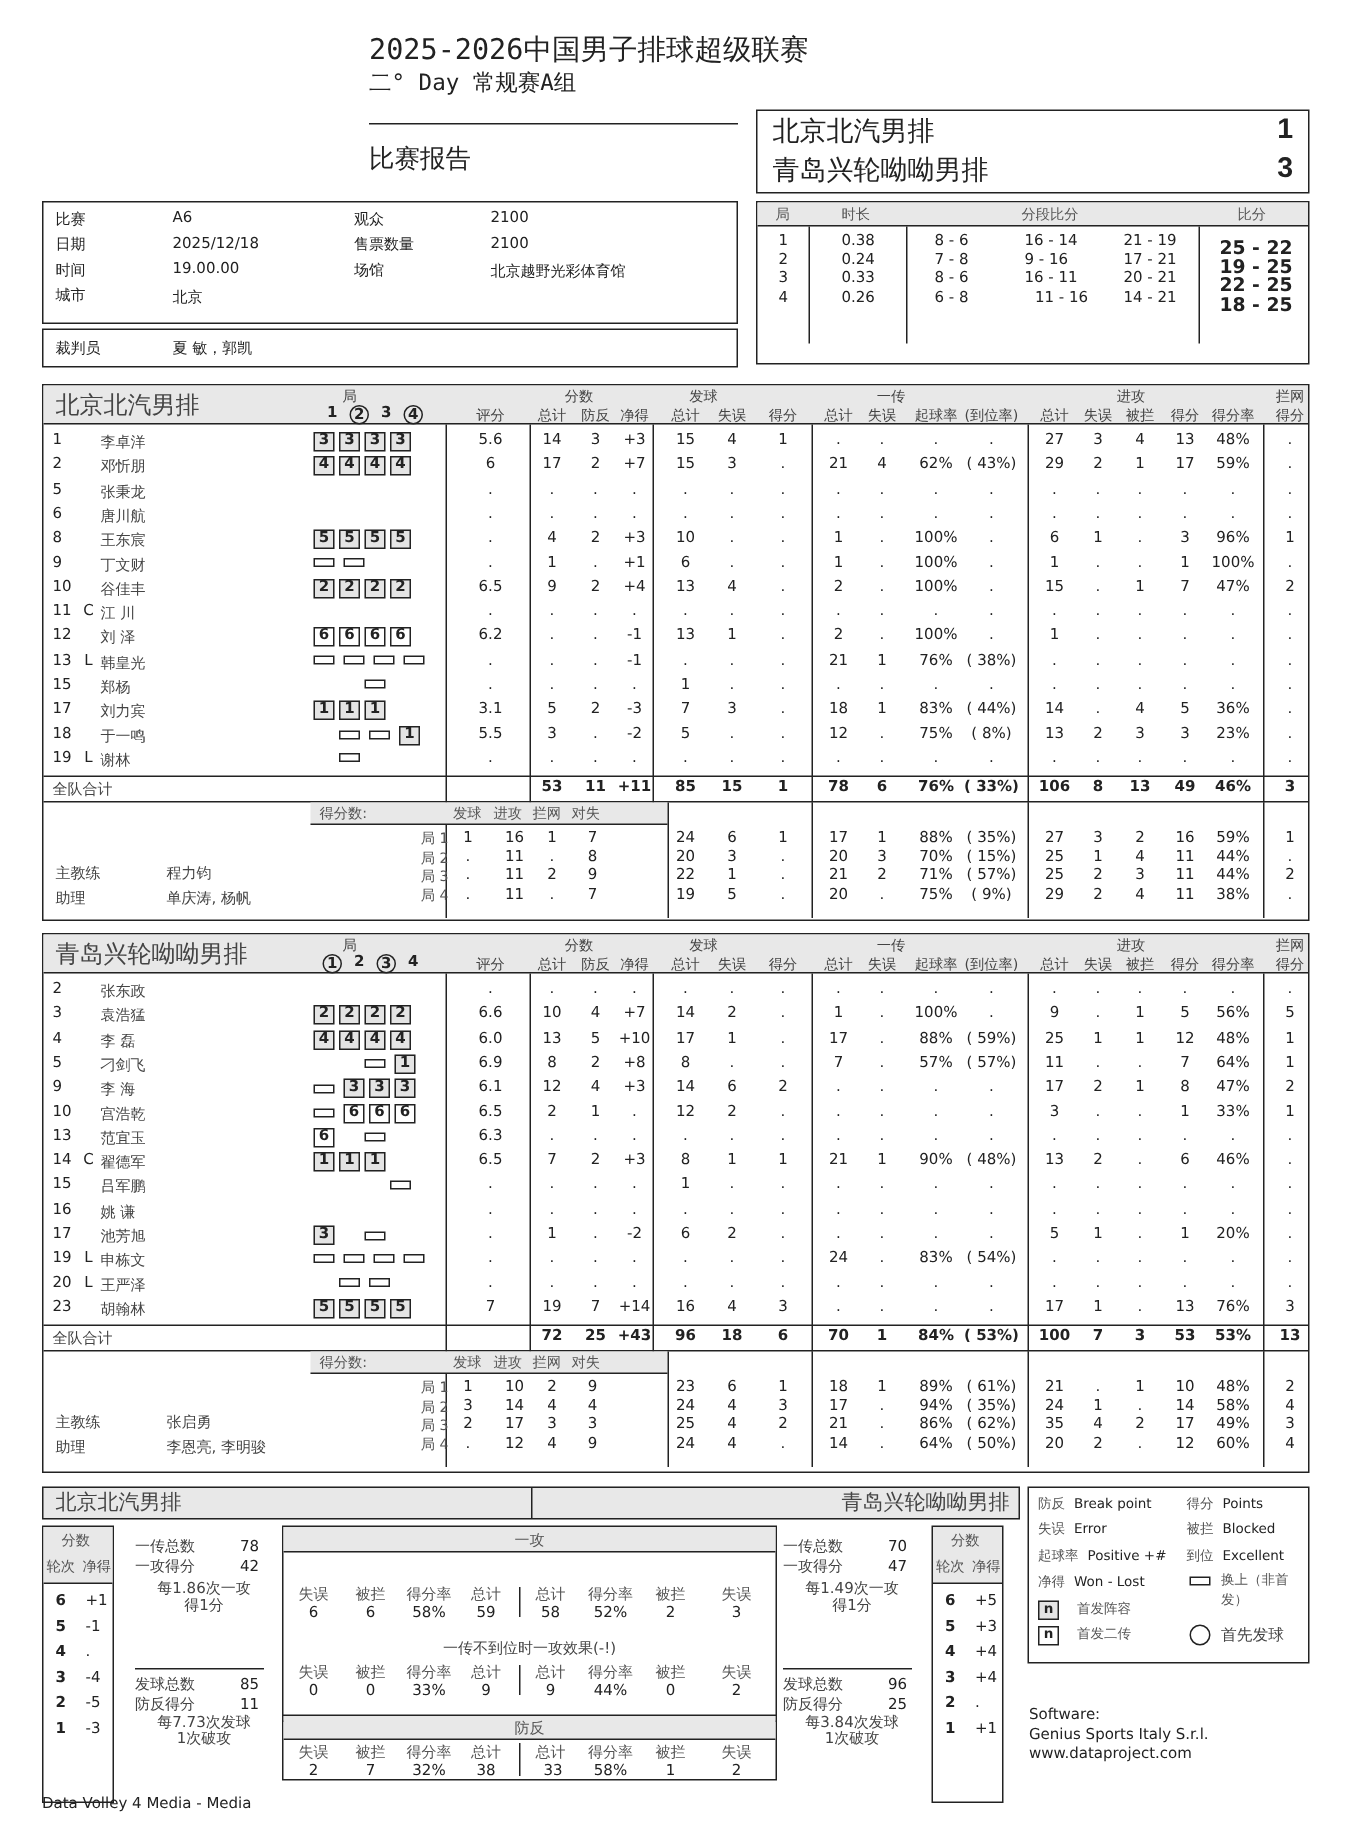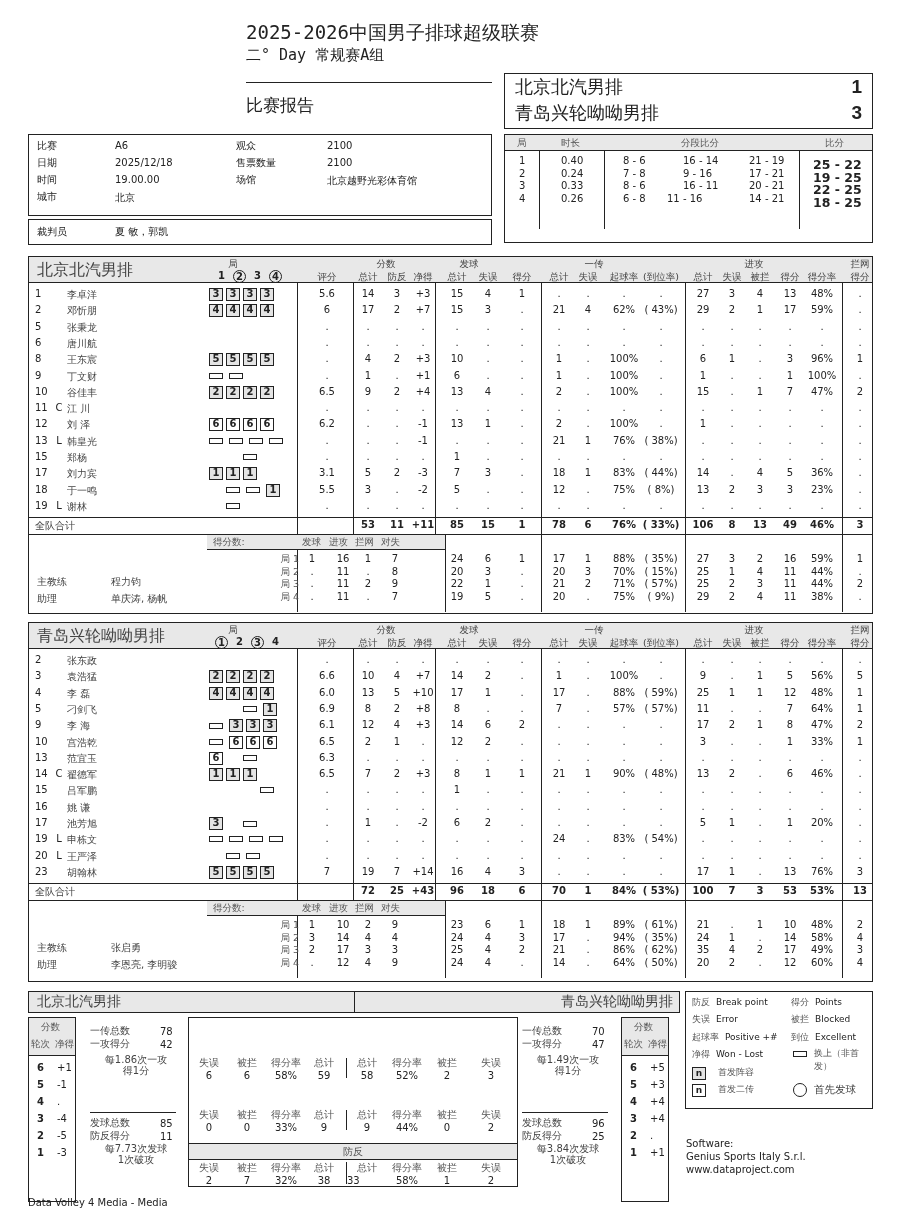--- a/index.html
+++ b/index.html
@@ -85,41 +85,41 @@
     <span class="abs small" style="left:12px;top:2px;color:#555">局</span>
     <span class="abs small" style="left:56px;top:2px;color:#555">时长</span>
     <span class="abs small" style="left:176px;top:2px;color:#555">分段比分</span>
     <span class="abs small" style="left:320px;top:2px;color:#555">比分</span>
   </div>
   <div class="sb-vl" style="left:34px"></div>
   <div class="sb-vl" style="left:99px"></div>
   <div class="sb-vl" style="left:294px"></div>
   <div id="set-rows">
       <span class="abs" style="left:14px;top:20px;font-size:10px">1</span>
-      <span class="abs" style="left:56px;top:20px;font-size:10px">0.40</span>
+      <span class="abs" style="left:56px;top:20px;font-size:10px">0.38</span>
       <span class="abs" style="left:118px;top:20px;font-size:10px">8 - 6</span>
       <span class="abs" style="left:178px;top:20px;font-size:10px">16 - 14</span>
       <span class="abs" style="left:244px;top:20px;font-size:10px">21 - 19</span>
       <span class="abs bold" style="left:308px;top:22px;font-size:12.5px;font-family:&quot;DejaVu Sans&quot;,sans-serif">25 - 22</span>
       <span class="abs" style="left:14px;top:32.5px;font-size:10px">2</span>
       <span class="abs" style="left:56px;top:32.5px;font-size:10px">0.24</span>
       <span class="abs" style="left:118px;top:32.5px;font-size:10px">7 - 8</span>
       <span class="abs" style="left:178px;top:32.5px;font-size:10px">9 - 16</span>
       <span class="abs" style="left:244px;top:32.5px;font-size:10px">17 - 21</span>
       <span class="abs bold" style="left:308px;top:34.5px;font-size:12.5px;font-family:&quot;DejaVu Sans&quot;,sans-serif">19 - 25</span>
       <span class="abs" style="left:14px;top:45px;font-size:10px">3</span>
       <span class="abs" style="left:56px;top:45px;font-size:10px">0.33</span>
       <span class="abs" style="left:118px;top:45px;font-size:10px">8 - 6</span>
       <span class="abs" style="left:178px;top:45px;font-size:10px">16 - 11</span>
       <span class="abs" style="left:244px;top:45px;font-size:10px">20 - 21</span>
       <span class="abs bold" style="left:308px;top:47px;font-size:12.5px;font-family:&quot;DejaVu Sans&quot;,sans-serif">22 - 25</span>
       <span class="abs" style="left:14px;top:57.5px;font-size:10px">4</span>
       <span class="abs" style="left:56px;top:57.5px;font-size:10px">0.26</span>
       <span class="abs" style="left:118px;top:57.5px;font-size:10px">6 - 8</span>
-      <span class="abs" style="left:162px;top:57.5px;font-size:10px">11 - 16</span>
+      <span class="abs" style="left:185px;top:57.5px;font-size:10px">11 - 16</span>
       <span class="abs" style="left:244px;top:57.5px;font-size:10px">14 - 21</span>
       <span class="abs bold" style="left:308px;top:59.5px;font-size:12.5px;font-family:&quot;DejaVu Sans&quot;,sans-serif">18 - 25</span>
     </div>
 </div>
 
 <div class="team" id="team-home" style="top:256px;height:358px">
     <div class="head">
       <span class="tname">北京北汽男排</span>
       <span class="hcell" style="left:179px;width:50px;top:1px">局</span>
       <span class="hcell" style="left:273px;width:50px;top:14px">评分</span>
@@ -1146,37 +1146,39 @@
 得1分</span>
       <div class="abs" style="left:0;top:88px;width:86px;border-top:1px solid #222"></div>
       <span class="abs" style="left:0;top:92px">发球总数</span>
       <span class="abs" style="left:70px;top:94px;color:#222">96</span>
       <span class="abs" style="left:0;top:105px">防反得分</span>
       <span class="abs" style="left:70px;top:107px;color:#222">25</span>
       <span class="abs" style="left:0;top:119px;width:92px;text-align:center;white-space:pre-line;line-height:11px">每3.84次发球
 1次破攻</span>
     </div>
     <div class="spbox" style="left:188px;top:1017px;width:330px;height:131px">
+      <div class="gray" style="position:absolute;left:0;top:0;width:100%;height:17px;border-bottom:1.5px solid #222;text-align:center;font-size:10px;color:#555;padding-top:2px">一攻</div>
       <span class="abs" style="left:0px;width:40px;text-align:center;top:38px;color:#555">失误</span>
       <span class="abs" style="left:0px;width:40px;text-align:center;top:52px">6</span>
       <span class="abs" style="left:38px;width:40px;text-align:center;top:38px;color:#555">被拦</span>
       <span class="abs" style="left:38px;width:40px;text-align:center;top:52px">6</span>
       <span class="abs" style="left:77px;width:40px;text-align:center;top:38px;color:#555">得分率</span>
       <span class="abs" style="left:77px;width:40px;text-align:center;top:52px">58%</span>
       <span class="abs" style="left:115px;width:40px;text-align:center;top:38px;color:#555">总计</span>
       <span class="abs" style="left:115px;width:40px;text-align:center;top:52px">59</span>
       <span class="abs" style="left:158px;width:40px;text-align:center;top:38px;color:#555">总计</span>
       <span class="abs" style="left:158px;width:40px;text-align:center;top:52px">58</span>
       <span class="abs" style="left:198px;width:40px;text-align:center;top:38px;color:#555">得分率</span>
       <span class="abs" style="left:198px;width:40px;text-align:center;top:52px">52%</span>
       <span class="abs" style="left:238px;width:40px;text-align:center;top:38px;color:#555">被拦</span>
       <span class="abs" style="left:238px;width:40px;text-align:center;top:52px">2</span>
       <span class="abs" style="left:282px;width:40px;text-align:center;top:38px;color:#555">失误</span>
       <span class="abs" style="left:282px;width:40px;text-align:center;top:52px">3</span>
       <div class="abs" style="left:157px;top:40px;height:20px;border-left:1px solid #222"></div>
+      <span class="abs" style="left:0;width:100%;text-align:center;top:74px;font-size:10px;color:#444">一传不到位时一攻效果(-!)</span>
       <span class="abs" style="left:0px;width:40px;text-align:center;top:90px;color:#555">失误</span>
       <span class="abs" style="left:0px;width:40px;text-align:center;top:104px">0</span>
       <span class="abs" style="left:38px;width:40px;text-align:center;top:90px;color:#555">被拦</span>
       <span class="abs" style="left:38px;width:40px;text-align:center;top:104px">0</span>
       <span class="abs" style="left:77px;width:40px;text-align:center;top:90px;color:#555">得分率</span>
       <span class="abs" style="left:77px;width:40px;text-align:center;top:104px">33%</span>
       <span class="abs" style="left:115px;width:40px;text-align:center;top:90px;color:#555">总计</span>
       <span class="abs" style="left:115px;width:40px;text-align:center;top:104px">9</span>
       <span class="abs" style="left:158px;width:40px;text-align:center;top:90px;color:#555">总计</span>
       <span class="abs" style="left:158px;width:40px;text-align:center;top:104px">9</span>
@@ -1192,21 +1194,21 @@
       <div class="gray" style="position:absolute;left:0;top:0;width:100%;height:16px;border-bottom:1.5px solid #222;text-align:center;font-size:10px;color:#555;padding-top:1px">防反</div>
       <span class="abs" style="left:0px;width:40px;text-align:center;top:17px;color:#555">失误</span>
       <span class="abs" style="left:0px;width:40px;text-align:center;top:31px">2</span>
       <span class="abs" style="left:38px;width:40px;text-align:center;top:17px;color:#555">被拦</span>
       <span class="abs" style="left:38px;width:40px;text-align:center;top:31px">7</span>
       <span class="abs" style="left:77px;width:40px;text-align:center;top:17px;color:#555">得分率</span>
       <span class="abs" style="left:77px;width:40px;text-align:center;top:31px">32%</span>
       <span class="abs" style="left:115px;width:40px;text-align:center;top:17px;color:#555">总计</span>
       <span class="abs" style="left:115px;width:40px;text-align:center;top:31px">38</span>
       <span class="abs" style="left:158px;width:40px;text-align:center;top:17px;color:#555">总计</span>
-      <span class="abs" style="left:158px;width:40px;text-align:left;top:31px">33</span>
+      <span class="abs" style="left:146px;width:40px;text-align:right;top:31px">33</span>
       <span class="abs" style="left:198px;width:40px;text-align:center;top:17px;color:#555">得分率</span>
       <span class="abs" style="left:198px;width:40px;text-align:center;top:31px">58%</span>
       <span class="abs" style="left:238px;width:40px;text-align:center;top:17px;color:#555">被拦</span>
       <span class="abs" style="left:238px;width:40px;text-align:center;top:31px">1</span>
       <span class="abs" style="left:282px;width:40px;text-align:center;top:17px;color:#555">失误</span>
       <span class="abs" style="left:282px;width:40px;text-align:center;top:31px">2</span>
       <div class="abs" style="left:157px;top:18px;height:22px;border-left:1px solid #222"></div>
     </div>
   </div>
 

